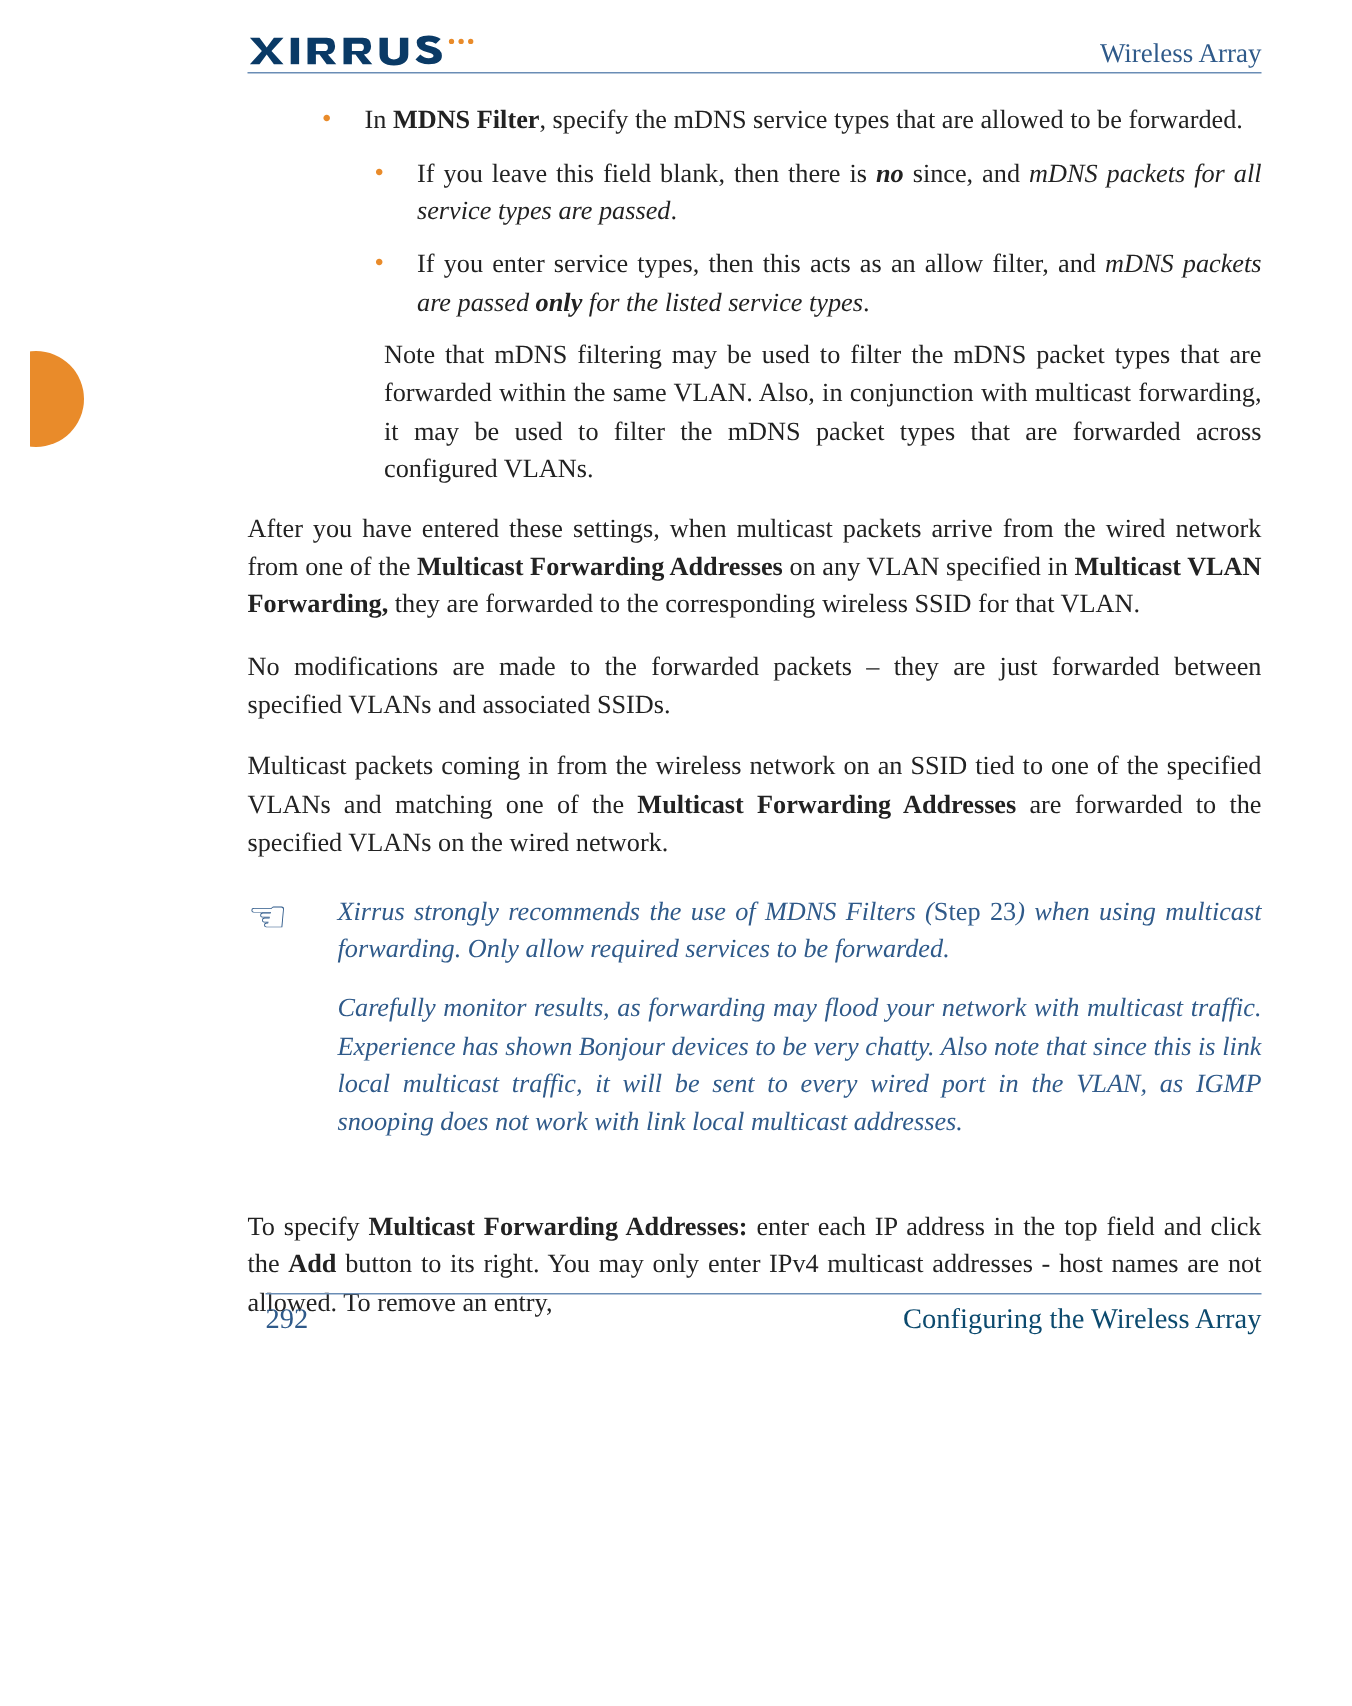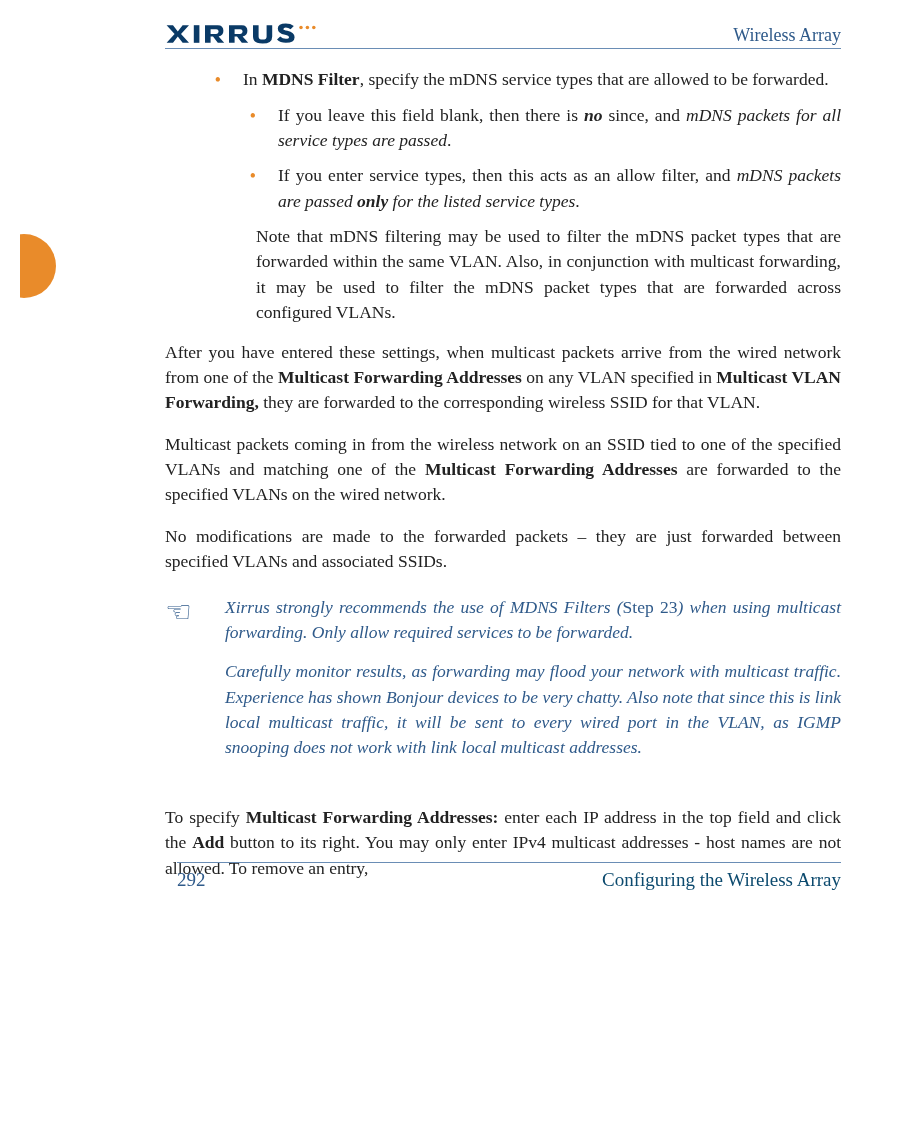--- a/index.html
+++ b/index.html
@@ -166,25 +166,25 @@
         <span>If you enter service types, then this acts as an allow filter, and </span><span class="ital">mDNS packets are passed </span><span class="bi">only</span><span class="ital"> for the listed service types</span><span>.</span>
       </div>
     </div>
 
     <div class="follow-note">Note that mDNS filtering may be used to filter the mDNS packet types that are forwarded within the same VLAN. Also, in conjunction with multicast forwarding, it may be used to filter the mDNS packet types that are forwarded across configured VLANs.</div>
 
     <p class="para">
       <span>After you have entered these settings, when multicast packets arrive from the wired network from one of the </span><span class="bold">Multicast Forwarding Addresses</span><span> on any VLAN specified in </span><span class="bold">Multicast VLAN Forwarding,</span><span> they are forwarded to the corresponding wireless SSID for that VLAN.</span>
     </p>
 
+    <p class="para">No modifications are made to the forwarded packets – they are just forwarded between specified VLANs and associated SSIDs.</p>
+
     <p class="para">
       <span>Multicast packets coming in from the wireless network on an SSID tied to one of the specified VLANs and matching one of the </span><span class="bold">Multicast Forwarding Addresses</span><span> are forwarded to the specified VLANs on the wired network.</span>
     </p>
-
-    <p class="para">No modifications are made to the forwarded packets – they are just forwarded between specified VLANs and associated SSIDs.</p>
 
     <div class="callout">
       <div class="hand-col">☜</div>
       <div class="callout-body">
         <p>
           <span>Xirrus strongly recommends the use of MDNS Filters (</span><span class="step-link">Step 23</span><span>) when using multicast forwarding. Only allow required services to be forwarded.</span>
         </p>
         <p>Carefully monitor results, as forwarding may flood your network with multicast traffic. Experience has shown Bonjour devices to be very chatty. Also note that since this is link local multicast traffic, it will be sent to every wired port in the VLAN, as IGMP snooping does not work with link local multicast addresses.</p>
       </div>
     </div>

